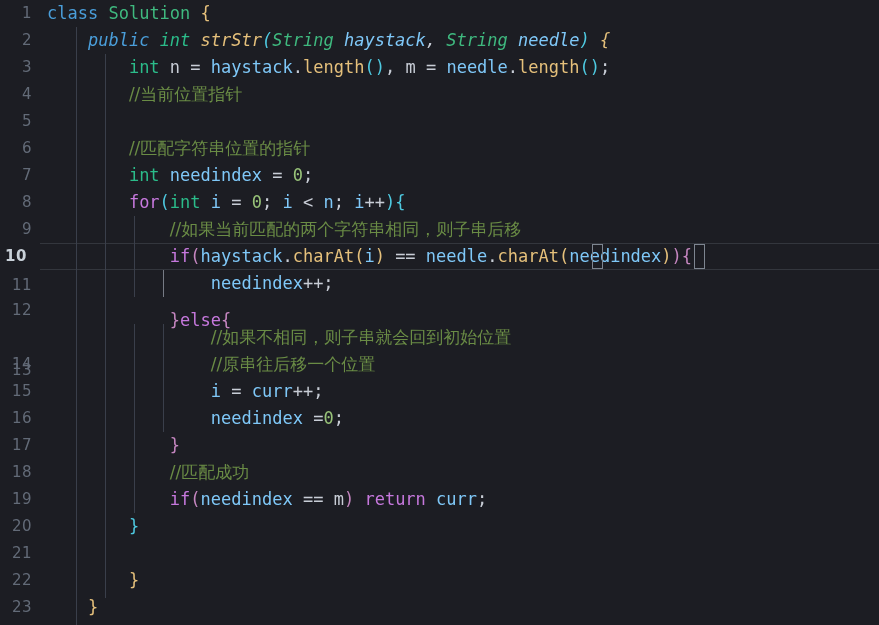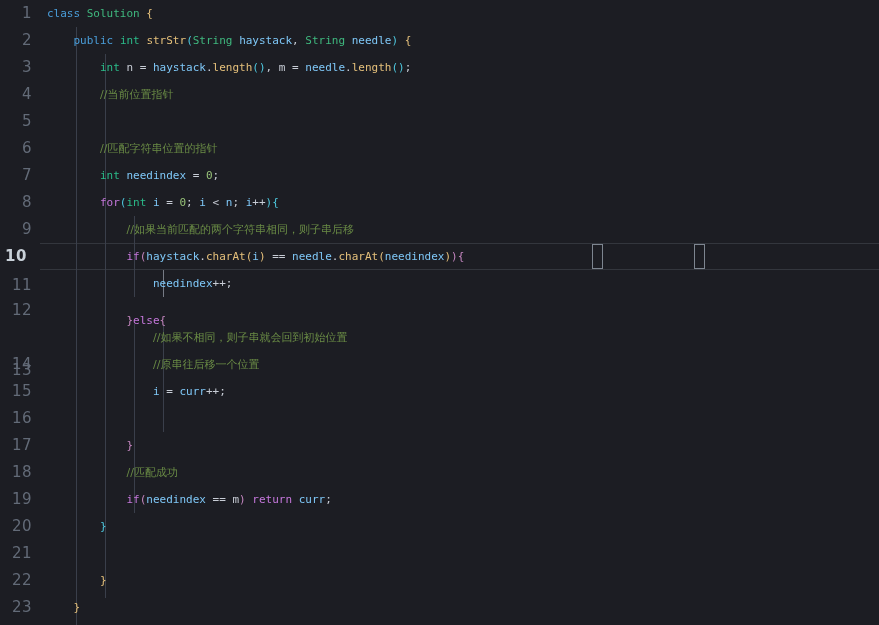--- a/index.html
+++ b/index.html
@@ -58,21 +58,21 @@
     height: 625px;
     z-index: 2;
   }
   .line {
     position: absolute;
     left: 0;
     width: 759px;
     height: 27px;
     line-height: 27px;
     white-space: pre;
-    font-size: 11px;
+    font-size: 17px;
     color: #d4d4d4;
   }
   .line .txt {
     position: absolute;
     left: 47px;
     top: 0;
     white-space: pre;
   }
 
   
@@ -160,21 +160,21 @@
     <div class="ln" style="top:513px;">20</div>
     <div class="ln" style="top:540px;">21</div>
     <div class="ln" style="top:567px;">22</div>
     <div class="ln" style="top:594px;">23</div>
   </div>
 
   <div class="code">
 
     <div class="line" style="top:0px;"><span class="txt"><span class="kwblue">class</span> <span class="cls">Solution</span> <span class="b1">{</span></span></div>
 
-    <div class="line" style="top:27px;"><span class="txt">    <span class="kwblue">public</span> <span class="type">int</span> <span class="fn">strStr</span><span class="b2">(</span><span class="cls">String</span> <span class="var">haystack</span><span class="op">,</span> <span class="cls">String</span> <span class="var">needle</span><span class="b2">)</span> <span class="b1">{</span></span></div>
+    <div class="line" style="top:27px;font-style:italic;"><span class="txt">    <span class="kwblue">public</span> <span class="type">int</span> <span class="fn">strStr</span><span class="b2">(</span><span class="cls">String</span> <span class="var">haystack</span><span class="op">,</span> <span class="cls">String</span> <span class="var">needle</span><span class="b2">)</span> <span class="b1">{</span></span></div>
 
     <div class="line" style="top:54px;"><span class="txt">        <span class="type">int</span> <span class="plain">n</span> <span class="op">=</span> <span class="var">haystack</span><span class="op">.</span><span class="fn">length</span><span class="b2">()</span><span class="op">,</span> <span class="plain">m</span> <span class="op">=</span> <span class="var">needle</span><span class="op">.</span><span class="fn">length</span><span class="b2">()</span><span class="op">;</span></span></div>
 
     <div class="line" style="top:81px;"><span class="txt">        <span class="cmt">//当前位置指针</span></span></div>
 
 
     <div class="line" style="top:135px;"><span class="txt">        <span class="cmt">//匹配字符串位置的指针</span></span></div>
 
     <div class="line" style="top:162px;"><span class="txt">        <span class="type">int</span> <span class="var">needindex</span> <span class="op">=</span> <span class="num">0</span><span class="op">;</span></span></div>
 
@@ -187,20 +187,21 @@
     <div class="line" style="top:270px;"><span class="txt">                <span class="var">needindex</span><span class="op">++;</span></span></div>
 
     <div class="line" style="top:297px;margin-top:10px;"><span class="txt">            <span class="b3">}</span><span class="kw">else</span><span class="b3">{</span></span></div>
 
     <div class="line" style="top:324px;"><span class="txt">                <span class="cmt">//如果不相同，则子串就会回到初始位置</span></span></div>
 
     <div class="line" style="top:351px;"><span class="txt">                <span class="cmt">//原串往后移一个位置</span></span></div>
 
     <div class="line" style="top:378px;"><span class="txt">                <span class="var">i</span> <span class="op">=</span> <span class="var">curr</span><span class="op">++;</span></span></div>
 
+    <div class="line" style="top:405px;"><span class="txt">                <span class="var">needindex</span> <span class="op">=</span><span class="num">0</span><span class="op">;</span></span></div>
 
     <div class="line" style="top:432px;"><span class="txt">            <span class="b3">}</span></span></div>
 
     <div class="line" style="top:459px;"><span class="txt">            <span class="cmt">//匹配成功</span></span></div>
 
     <div class="line" style="top:486px;"><span class="txt">            <span class="kw">if</span><span class="b3">(</span><span class="var">needindex</span> <span class="op">==</span> <span class="plain">m</span><span class="b3">)</span> <span class="kw">return</span> <span class="var">curr</span><span class="op">;</span></span></div>
 
     <div class="line" style="top:513px;"><span class="txt">        <span class="b2">}</span></span></div>
 
 

